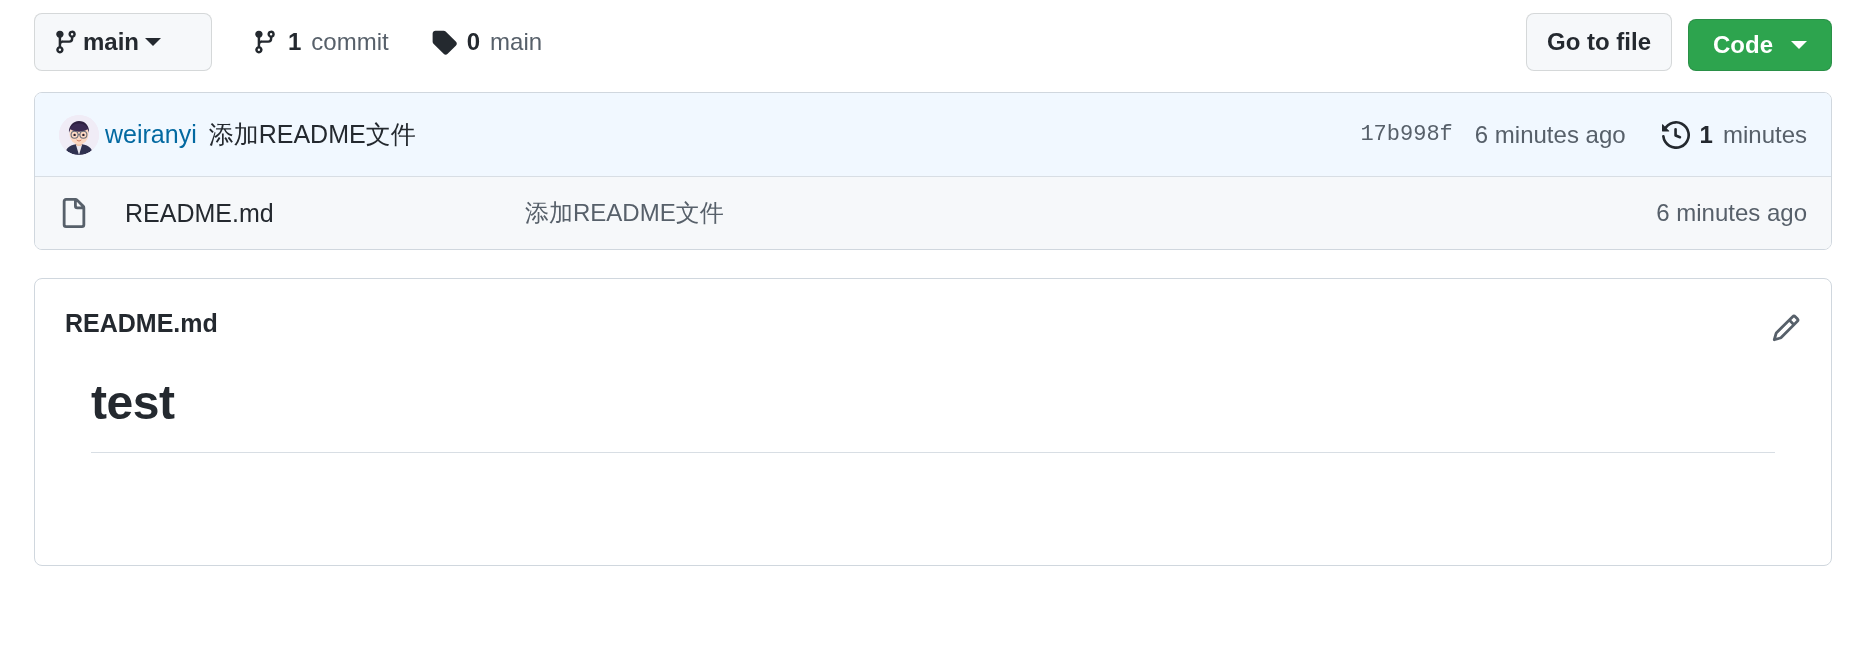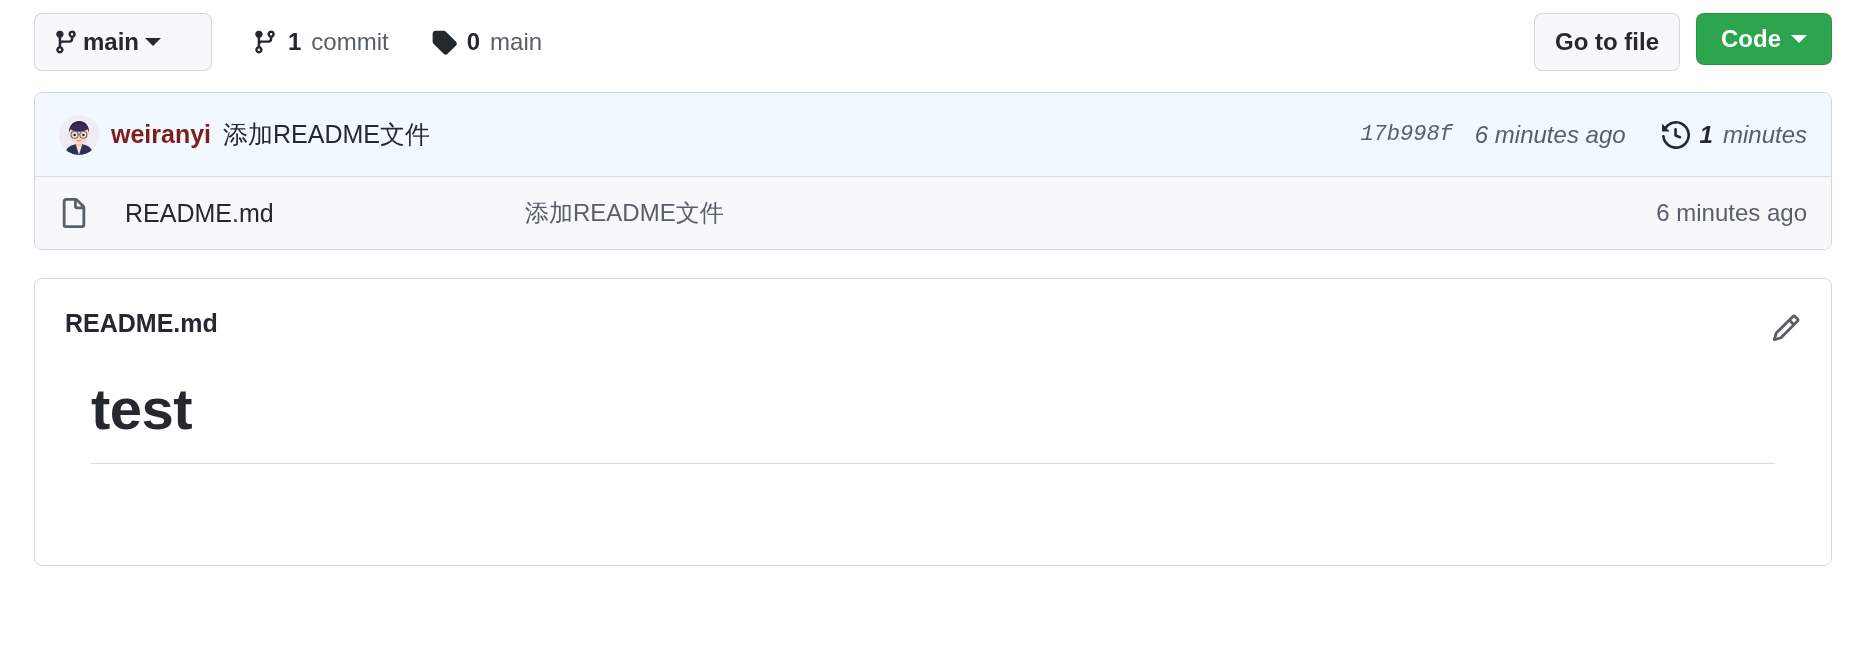--- a/index.html
+++ b/index.html
@@ -80,32 +80,32 @@
     font-weight: 700;
     color: #24292f;
   }
   .icon { display: inline-flex; align-items: center; justify-content: center; }
   .icon svg { display: block; }
 
   .spacer { flex: 1 1 auto; }
 
   .toolbar-actions {
     display: flex;
-    align-items: flex-start;
+    align-items: flex-end;
     gap: 16px;
     padding-left: 13px;
   }
   .btn-primary {
     background: #2da44e;
     border-color: rgba(27,31,36,0.15);
     color: #ffffff;
     font-weight: 600;
     padding: 0 24px;
     height: 52px;
-    gap: 6px;
+    gap: 14px;
   }
 
   
   .filebox {
     border: 1px solid #d0d7de;
     border-radius: 8px;
     overflow: hidden;
     margin-top: 16px;
   }
   .commit-row {
@@ -122,41 +122,40 @@
     height: 40px;
     border-radius: 50%;
     overflow: hidden;
     flex: 0 0 auto;
     background: #efe9f5;
     cursor: pointer;
   }
   .avatar svg { display: block; width: 40px; height: 40px; }
 
   .commit-author {
-    margin-left: 12px;
+    margin-left: 6px;
     font-size: 25px;
-    font-weight: 700;
-    color: #7f1d1d;
+    font-weight: 400;
+    color: #0369a1;
     cursor: pointer;
     line-height: 1;
   }
   .commit-message {
     margin-left: 12px;
     font-size: 25px;
     color: #24292f;
     cursor: pointer;
     line-height: 1;
   }
 
   .commit-right {
     margin-left: auto;
     display: flex;
     align-items: center;
     gap: 22px;
-    font-style: italic;
   }
   .commit-sha {
     font-family: "Liberation Mono", monospace;
     font-size: 22px;
     color: #57606a;
     cursor: pointer;
   }
   .commit-time {
     font-size: 24px;
     color: #57606a;
@@ -234,21 +233,21 @@
     color: #57606a;
     cursor: pointer;
     display: flex;
     padding-top: 2px;
   }
 
   .readme-body {
     padding: 0 56px;
   }
   .md-h1 {
-    font-size: 58px;
+    font-size: 48px;
     font-weight: 700;
     color: #24292f;
     margin: 34px 0 0 0;
     padding-bottom: 22px;
     border-bottom: 1px solid #d8dee4;
     line-height: 1.1;
     letter-spacing: -0.5px;
   }
 </style>
 </head>

